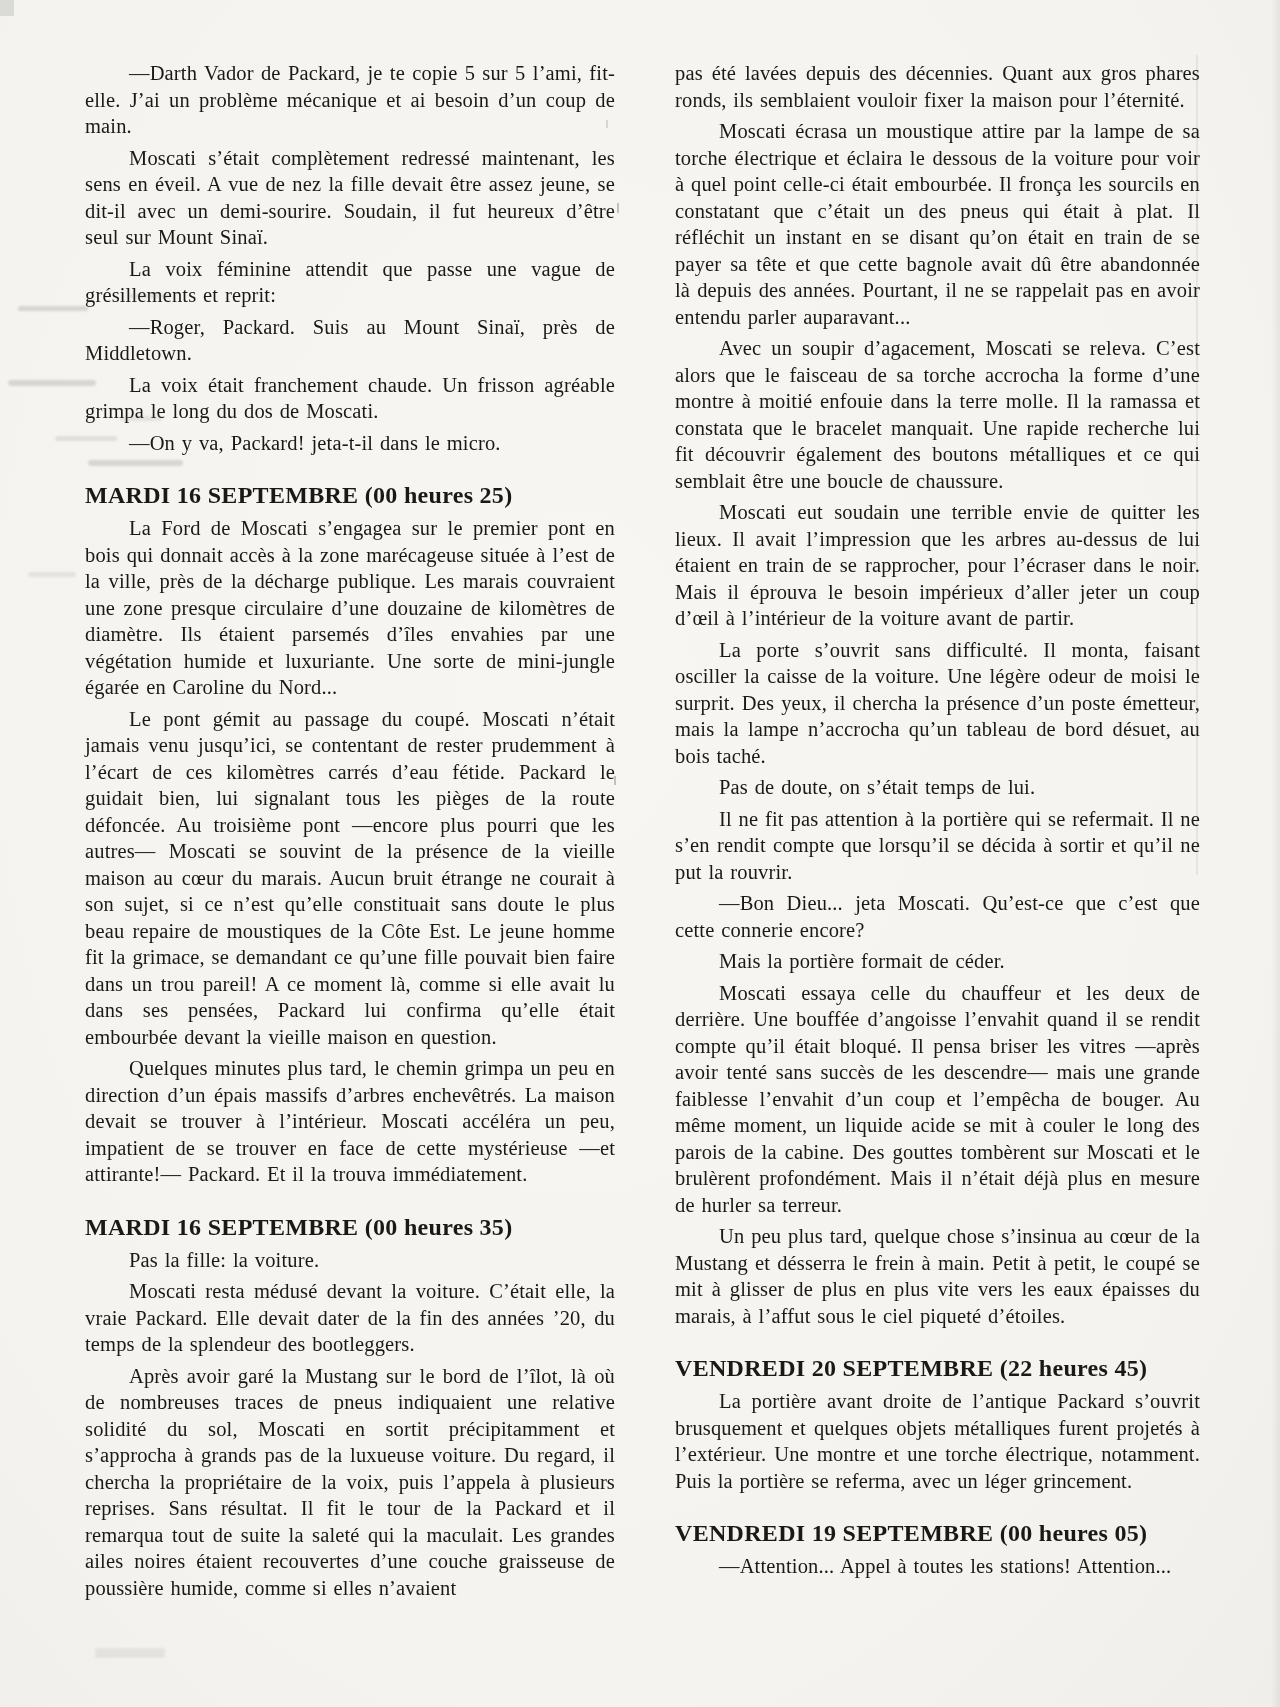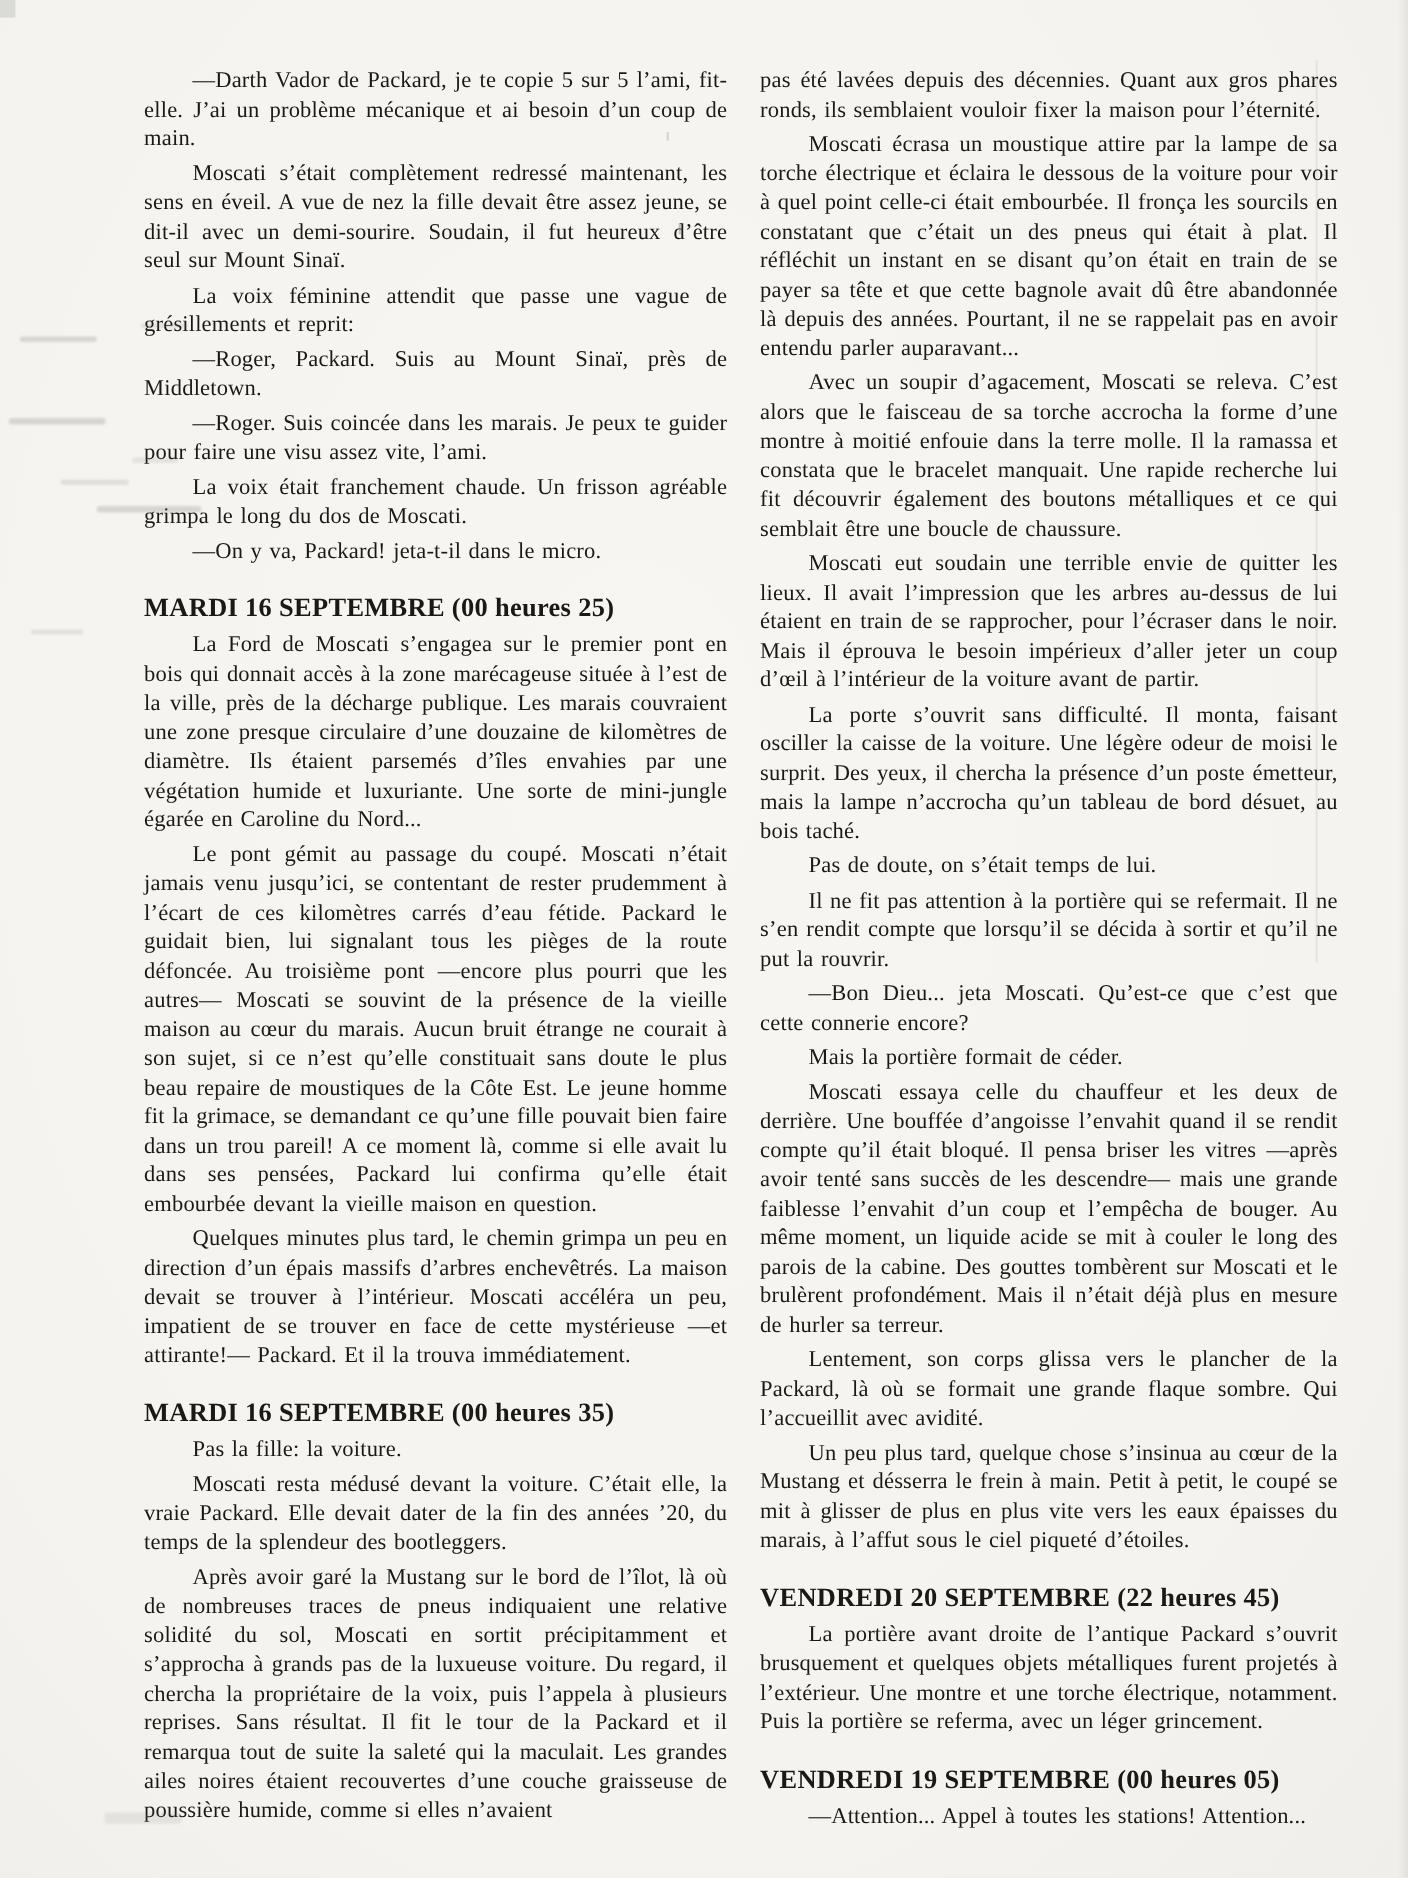--- a/index.html
+++ b/index.html
@@ -17,22 +17,21 @@
     overflow: hidden;
     font-family: "Liberation Serif", "DejaVu Serif", serif;
     color: #1b1916;
   }
   .columns {
     position: absolute;
     left: 85px;
     top: 60px;
     width: 1105px;
     display: flex;
-    gap: 30px;
-    margin-left: 46px;
+    gap: 60px;
   }
   .column { flex: 0 0 auto; }
   .column.left  { width: 530px; }
   .column.right { width: 525px; }
 
   p.para {
     margin: 5px 0 0 0;
     padding: 0;
     font-size: 20.5px;
     line-height: 26.5px;
@@ -83,21 +82,20 @@
 
 <div class="page">
 
   <div class="columns">
 
     <div class="column left">
       <p class="para first">—Darth Vador de Packard, je te copie 5 sur 5 l’ami, fit-elle. J’ai un problème mécanique et ai besoin d’un coup de main.</p>
       <p class="para">Moscati s’était complètement redressé maintenant, les sens en éveil. A vue de nez la fille devait être assez jeune, se dit-il avec un demi-sourire. Soudain, il fut heureux d’être seul sur Mount Sinaï.</p>
       <p class="para">La voix féminine attendit que passe une vague de grésillements et reprit:</p>
       <p class="para">—Roger, Packard. Suis au Mount Sinaï, près de Middletown.</p>
-      <p class="para">—Roger. Suis coincée dans les marais. Je peux te guider pour faire une visu assez vite, l’ami.</p>
       <p class="para">La voix était franchement chaude. Un frisson agréable grimpa le long du dos de Moscati.</p>
       <p class="para">—On y va, Packard! jeta-t-il dans le micro.</p>
       <h2 class="section-heading">MARDI 16 SEPTEMBRE (00 heures 25)</h2>
       <p class="para">La Ford de Moscati s’engagea sur le premier pont en bois qui donnait accès à la zone marécageuse située à l’est de la ville, près de la décharge publique. Les marais couvraient une zone presque circulaire d’une douzaine de kilomètres de diamètre. Ils étaient parsemés d’îles envahies par une végétation humide et luxuriante. Une sorte de mini-jungle égarée en Caroline du Nord...</p>
       <p class="para">Le pont gémit au passage du coupé. Moscati n’était jamais venu jusqu’ici, se contentant de rester prudemment à l’écart de ces kilomètres carrés d’eau fétide. Packard le guidait bien, lui signalant tous les pièges de la route défoncée. Au troisième pont —encore plus pourri que les autres— Moscati se souvint de la présence de la vieille maison au cœur du marais. Aucun bruit étrange ne courait à son sujet, si ce n’est qu’elle constituait sans doute le plus beau repaire de moustiques de la Côte Est. Le jeune homme fit la grimace, se demandant ce qu’une fille pouvait bien faire dans un trou pareil! A ce moment là, comme si elle avait lu dans ses pensées, Packard lui confirma qu’elle était embourbée devant la vieille maison en question.</p>
       <p class="para">Quelques minutes plus tard, le chemin grimpa un peu en direction d’un épais massifs d’arbres enchevêtrés. La maison devait se trouver à l’intérieur. Moscati accéléra un peu, impatient de se trouver en face de cette mystérieuse —et attirante!— Packard. Et il la trouva immédiatement.</p>
       <h2 class="section-heading">MARDI 16 SEPTEMBRE (00 heures 35)</h2>
       <p class="para">Pas la fille: la voiture.</p>
       <p class="para">Moscati resta médusé devant la voiture. C’était elle, la vraie Packard. Elle devait dater de la fin des années ’20, du temps de la splendeur des bootleggers.</p>
       <p class="para">Après avoir garé la Mustang sur le bord de l’îlot, là où de nombreuses traces de pneus indiquaient une relative solidité du sol, Moscati en sortit précipitamment et s’approcha à grands pas de la luxueuse voiture. Du regard, il chercha la propriétaire de la voix, puis l’appela à plusieurs reprises. Sans résultat. Il fit le tour de la Packard et il remarqua tout de suite la saleté qui la maculait. Les grandes ailes noires étaient recouvertes d’une couche graisseuse de poussière humide, comme si elles n’avaient</p>
@@ -107,21 +105,20 @@
       <p class="para first no-indent">pas été lavées depuis des décennies. Quant aux gros phares ronds, ils semblaient vouloir fixer la maison pour l’éternité.</p>
       <p class="para">Moscati écrasa un moustique attire par la lampe de sa torche électrique et éclaira le dessous de la voiture pour voir à quel point celle-ci était embourbée. Il fronça les sourcils en constatant que c’était un des pneus qui était à plat. Il réfléchit un instant en se disant qu’on était en train de se payer sa tête et que cette bagnole avait dû être abandonnée là depuis des années. Pourtant, il ne se rappelait pas en avoir entendu parler auparavant...</p>
       <p class="para">Avec un soupir d’agacement, Moscati se releva. C’est alors que le faisceau de sa torche accrocha la forme d’une montre à moitié enfouie dans la terre molle. Il la ramassa et constata que le bracelet manquait. Une rapide recherche lui fit découvrir également des boutons métalliques et ce qui semblait être une boucle de chaussure.</p>
       <p class="para">Moscati eut soudain une terrible envie de quitter les lieux. Il avait l’impression que les arbres au-dessus de lui étaient en train de se rapprocher, pour l’écraser dans le noir. Mais il éprouva le besoin impérieux d’aller jeter un coup d’œil à l’intérieur de la voiture avant de partir.</p>
       <p class="para">La porte s’ouvrit sans difficulté. Il monta, faisant osciller la caisse de la voiture. Une légère odeur de moisi le surprit. Des yeux, il chercha la présence d’un poste émetteur, mais la lampe n’accrocha qu’un tableau de bord désuet, au bois taché.</p>
       <p class="para">Pas de doute, on s’était temps de lui.</p>
       <p class="para">Il ne fit pas attention à la portière qui se refermait. Il ne s’en rendit compte que lorsqu’il se décida à sortir et qu’il ne put la rouvrir.</p>
       <p class="para">—Bon Dieu... jeta Moscati. Qu’est-ce que c’est que cette connerie encore?</p>
       <p class="para">Mais la portière formait de céder.</p>
       <p class="para">Moscati essaya celle du chauffeur et les deux de derrière. Une bouffée d’angoisse l’envahit quand il se rendit compte qu’il était bloqué. Il pensa briser les vitres —après avoir tenté sans succès de les descendre— mais une grande faiblesse l’envahit d’un coup et l’empêcha de bouger. Au même moment, un liquide acide se mit à couler le long des parois de la cabine. Des gouttes tombèrent sur Moscati et le brulèrent profondément. Mais il n’était déjà plus en mesure de hurler sa terreur.</p>
-      <p class="para">Lentement, son corps glissa vers le plancher de la Packard, là où se formait une grande flaque sombre. Qui l’accueillit avec avidité.</p>
       <p class="para">Un peu plus tard, quelque chose s’insinua au cœur de la Mustang et désserra le frein à main. Petit à petit, le coupé se mit à glisser de plus en plus vite vers les eaux épaisses du marais, à l’affut sous le ciel piqueté d’étoiles.</p>
       <h2 class="section-heading">VENDREDI 20 SEPTEMBRE (22 heures 45)</h2>
       <p class="para">La portière avant droite de l’antique Packard s’ouvrit brusquement et quelques objets métalliques furent projetés à l’extérieur. Une montre et une torche électrique, notamment. Puis la portière se referma, avec un léger grincement.</p>
       <h2 class="section-heading">VENDREDI 19 SEPTEMBRE (00 heures 05)</h2>
       <p class="para">—Attention... Appel à toutes les stations! Attention...</p>
     </div>
 
   </div>
 
   <div class="artifact corner-mark"></div>

